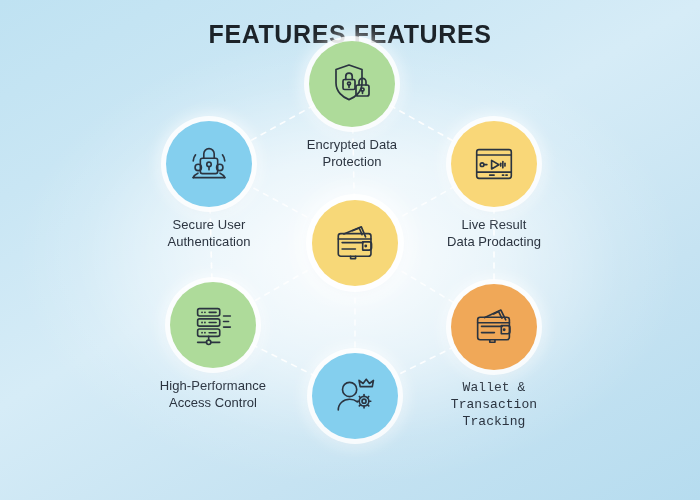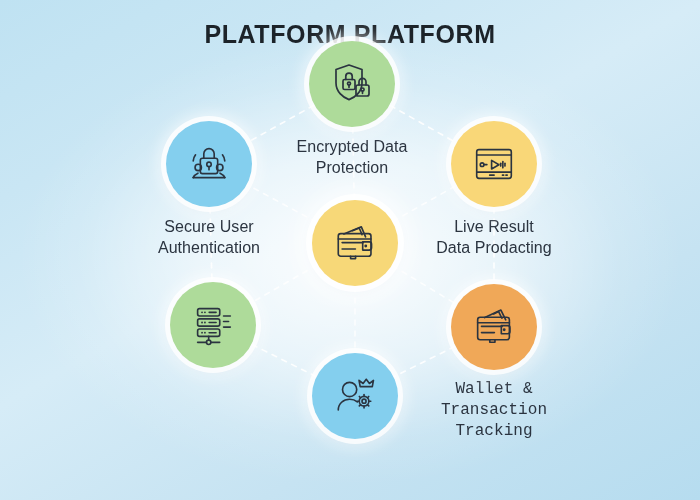--- a/index.html
+++ b/index.html
@@ -74,42 +74,42 @@
     box-shadow:
       0 0 0 6px rgba(255,255,255,0.85),
       0 0 24px 12px rgba(255,255,255,0.7),
       0 3px 12px rgba(90,130,160,0.18);
   }
   .disc svg {
     display: block;
   }
   .node-label {
     margin-top: 9px;
-    font-size: 16px;
+    font-size: 13px;
     line-height: 1.32;
     color: #2b3440;
     letter-spacing: 0.05px;
     white-space: pre-line;
   }
 
   
   #node-top        { left: 352px; top: 84px; }
   #node-left       { left: 209px; top: 164px; }
   #node-right      { left: 494px; top: 164px; }
   #node-bottomleft { left: 213px; top: 325px; }
   #node-bottomright{ left: 494px; top: 327px; font-family: Liberation Mono, monospace; }
   #node-bottom     { left: 355px; top: 396px; }
   #node-hub        { left: 355px; top: 243px; width: 100px; margin-left: -50px; }
 </style>
 </head>
 <body>
 
 <div id="infographic">
 
-  <div id="title">PLATFORM PLATFORM</div>
+  <div id="title">FEATURES FEATURES</div>
 
   <svg id="connectors" viewBox="0 0 700 500" xmlns="http://www.w3.org/2000/svg">
     <g stroke="#ffffff" stroke-width="1.6" stroke-dasharray="5 6" stroke-linecap="round" fill="none" opacity="0.92">
 
       <line x1="352" y1="84" x2="209" y2="164"></line>
       <line x1="352" y1="84" x2="494" y2="164"></line>
       <line x1="209" y1="164" x2="213" y2="325"></line>
       <line x1="494" y1="164" x2="494" y2="327"></line>
       <line x1="213" y1="325" x2="355" y2="396"></line>
       <line x1="494" y1="327" x2="355" y2="396"></line>
@@ -209,20 +209,22 @@
           <path d="M37 16.6 h7"></path>
           <path d="M37 22.4 h5.2"></path>
           <path d="M37 28.2 h7"></path>
           <path d="M21.5 37.8 v4.1"></path>
           <circle cx="21.5" cy="44" r="2.3"></circle>
           <path d="M10 44 h9.2"></path>
           <path d="M23.8 44 h9.2"></path>
         </svg>
       </div>
     </div>
+    <div class="node-label">High-Performance
+Access Control</div>
   </div>
 
   <div class="node" id="node-bottomright" style="margin-top:-43px;">
     <div class="disc-wrap">
       <div class="disc" style="background:#f0a858;">
         <svg width="50" height="50" viewBox="0 0 52 52" fill="none" stroke="#2b3440" stroke-width="1.7" stroke-linecap="round" stroke-linejoin="round">
           <path d="M16.4 16.2 L33.2 8.4 l5 10.2"></path>
           <path d="M25.6 12.4 L30.8 9.9 l3.4 7"></path>
           <rect x="9" y="15.8" width="33" height="23.4" rx="2.6"></rect>
           <path d="M9 21.6 h33"></path>

